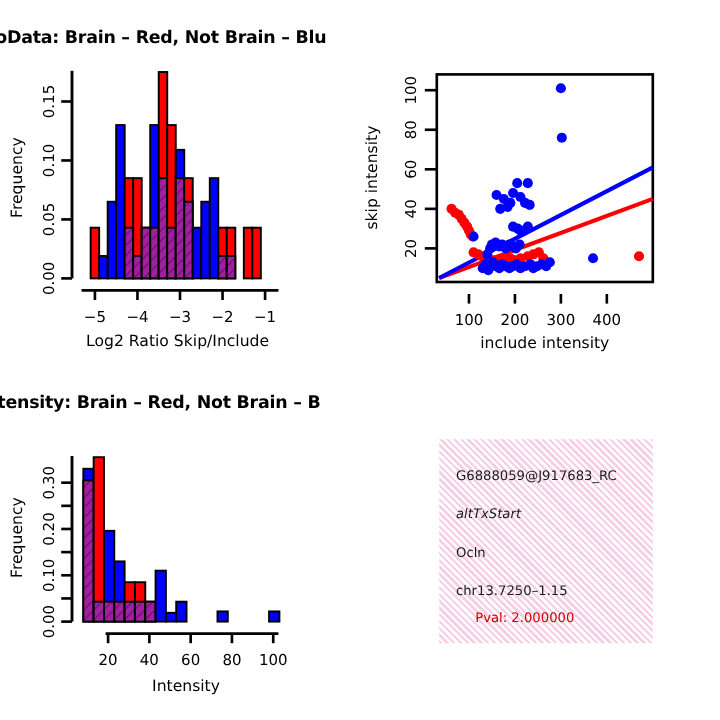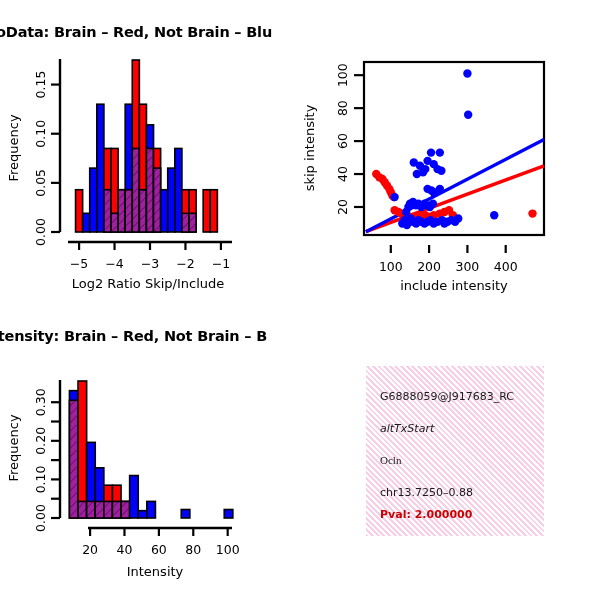--- a/index.html
+++ b/index.html
@@ -261,19 +261,19 @@
         </g>
       <text class="axlab" x="155" y="228" text-anchor="middle">Intensity</text>
       <text class="axlab" x="18" y="100" text-anchor="middle" transform="rotate(-90 18 100)">Frequency</text>
     </svg>
   </div>
 
   <div class="panel" style="left:300px;top:310px;width:300px;height:290px;">
     <div class="infoBox" id="infoBox" style="left: 66px; top: 56px; width: 178px; height: 170px; background-color: rgb(255, 255, 255); background-image: repeating-linear-gradient(45deg, rgb(247, 207, 230) 0px, rgb(247, 207, 230) 2px, rgb(255, 255, 255) 2px, rgb(255, 255, 255) 4px);">
       <div class="infoTxt" style="left:14px;top:24px;">G6888059@J917683_RC</div>
       <div class="infoTxt" style="left:14px;top:56px;font-style:italic;">altTxStart</div>
-      <div class="infoTxt" style="left:14px;top:88px;font-family:Liberation Serif, serif;">Ocln</div>
-      <div class="infoTxt" style="left:14px;top:120px;">chr13.7250–0.88</div>
-      <div class="infoTxt pval" style="left:14px;top:142px;font-weight:bold;">Pval: 2.000000</div>
+      <div class="infoTxt" style="left:14px;top:88px;">Ocln</div>
+      <div class="infoTxt" style="left:14px;top:120px;">chr13.7250–1.15</div>
+      <div class="infoTxt pval" style="left:30px;top:142px;">Pval: 2.000000</div>
     </div>
   </div>
 
 </div>
 
 </body></html>

